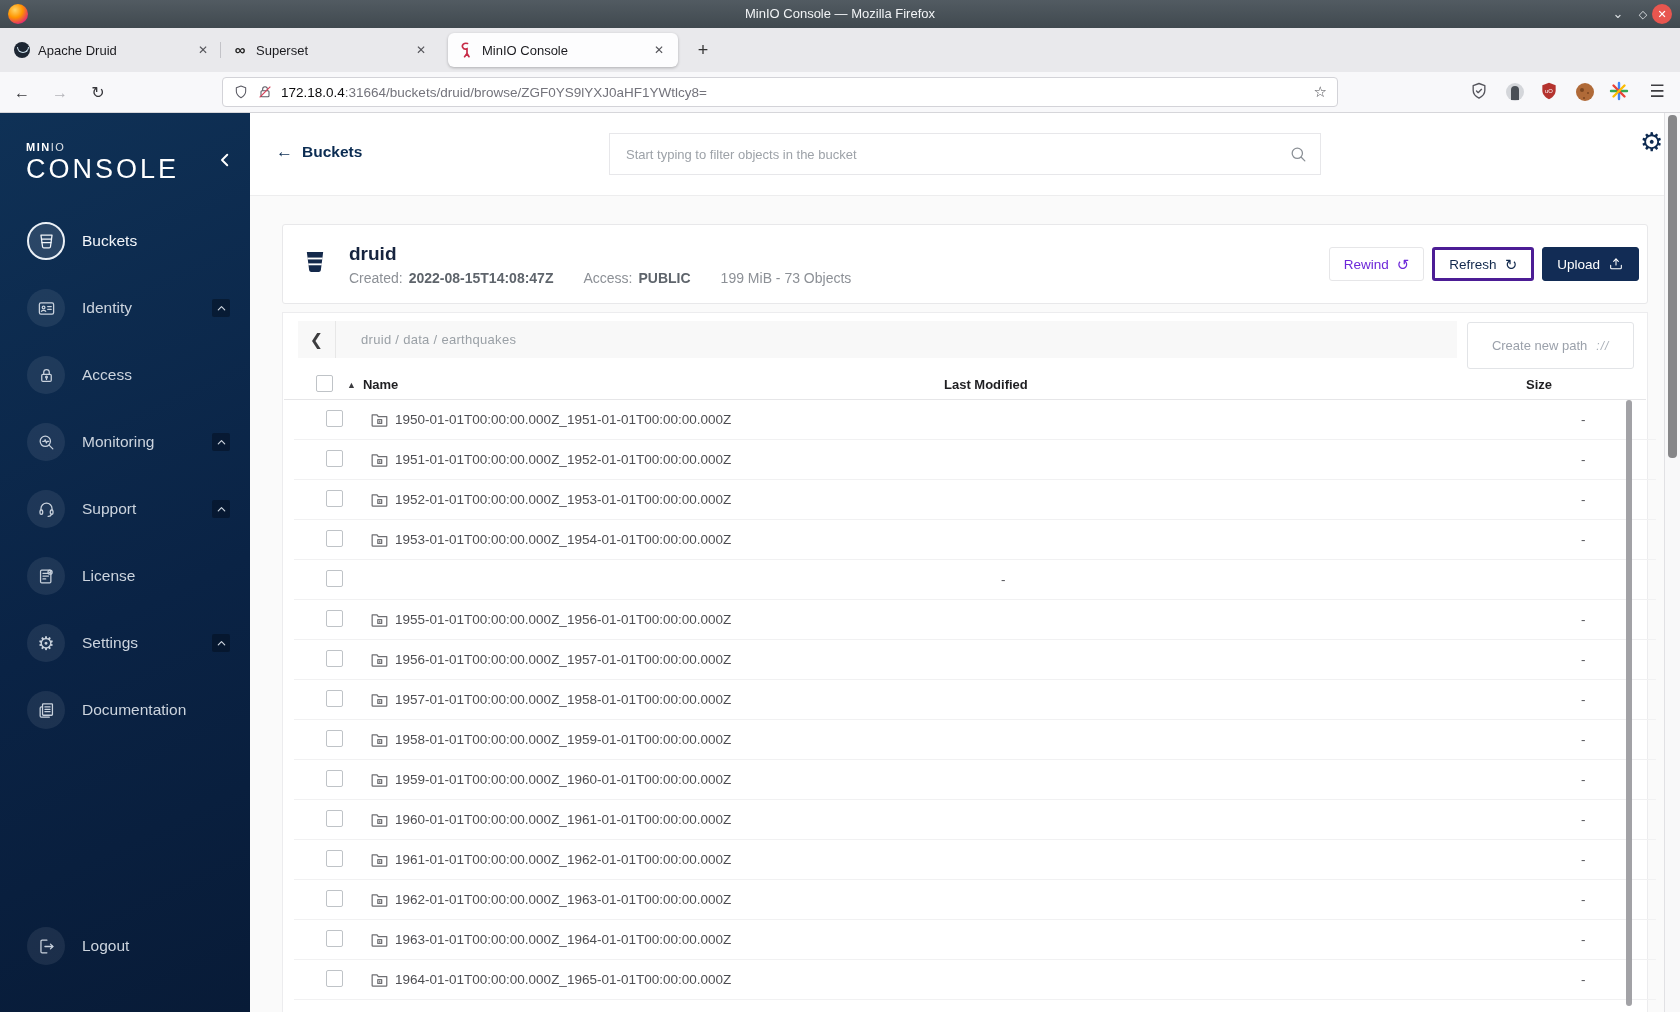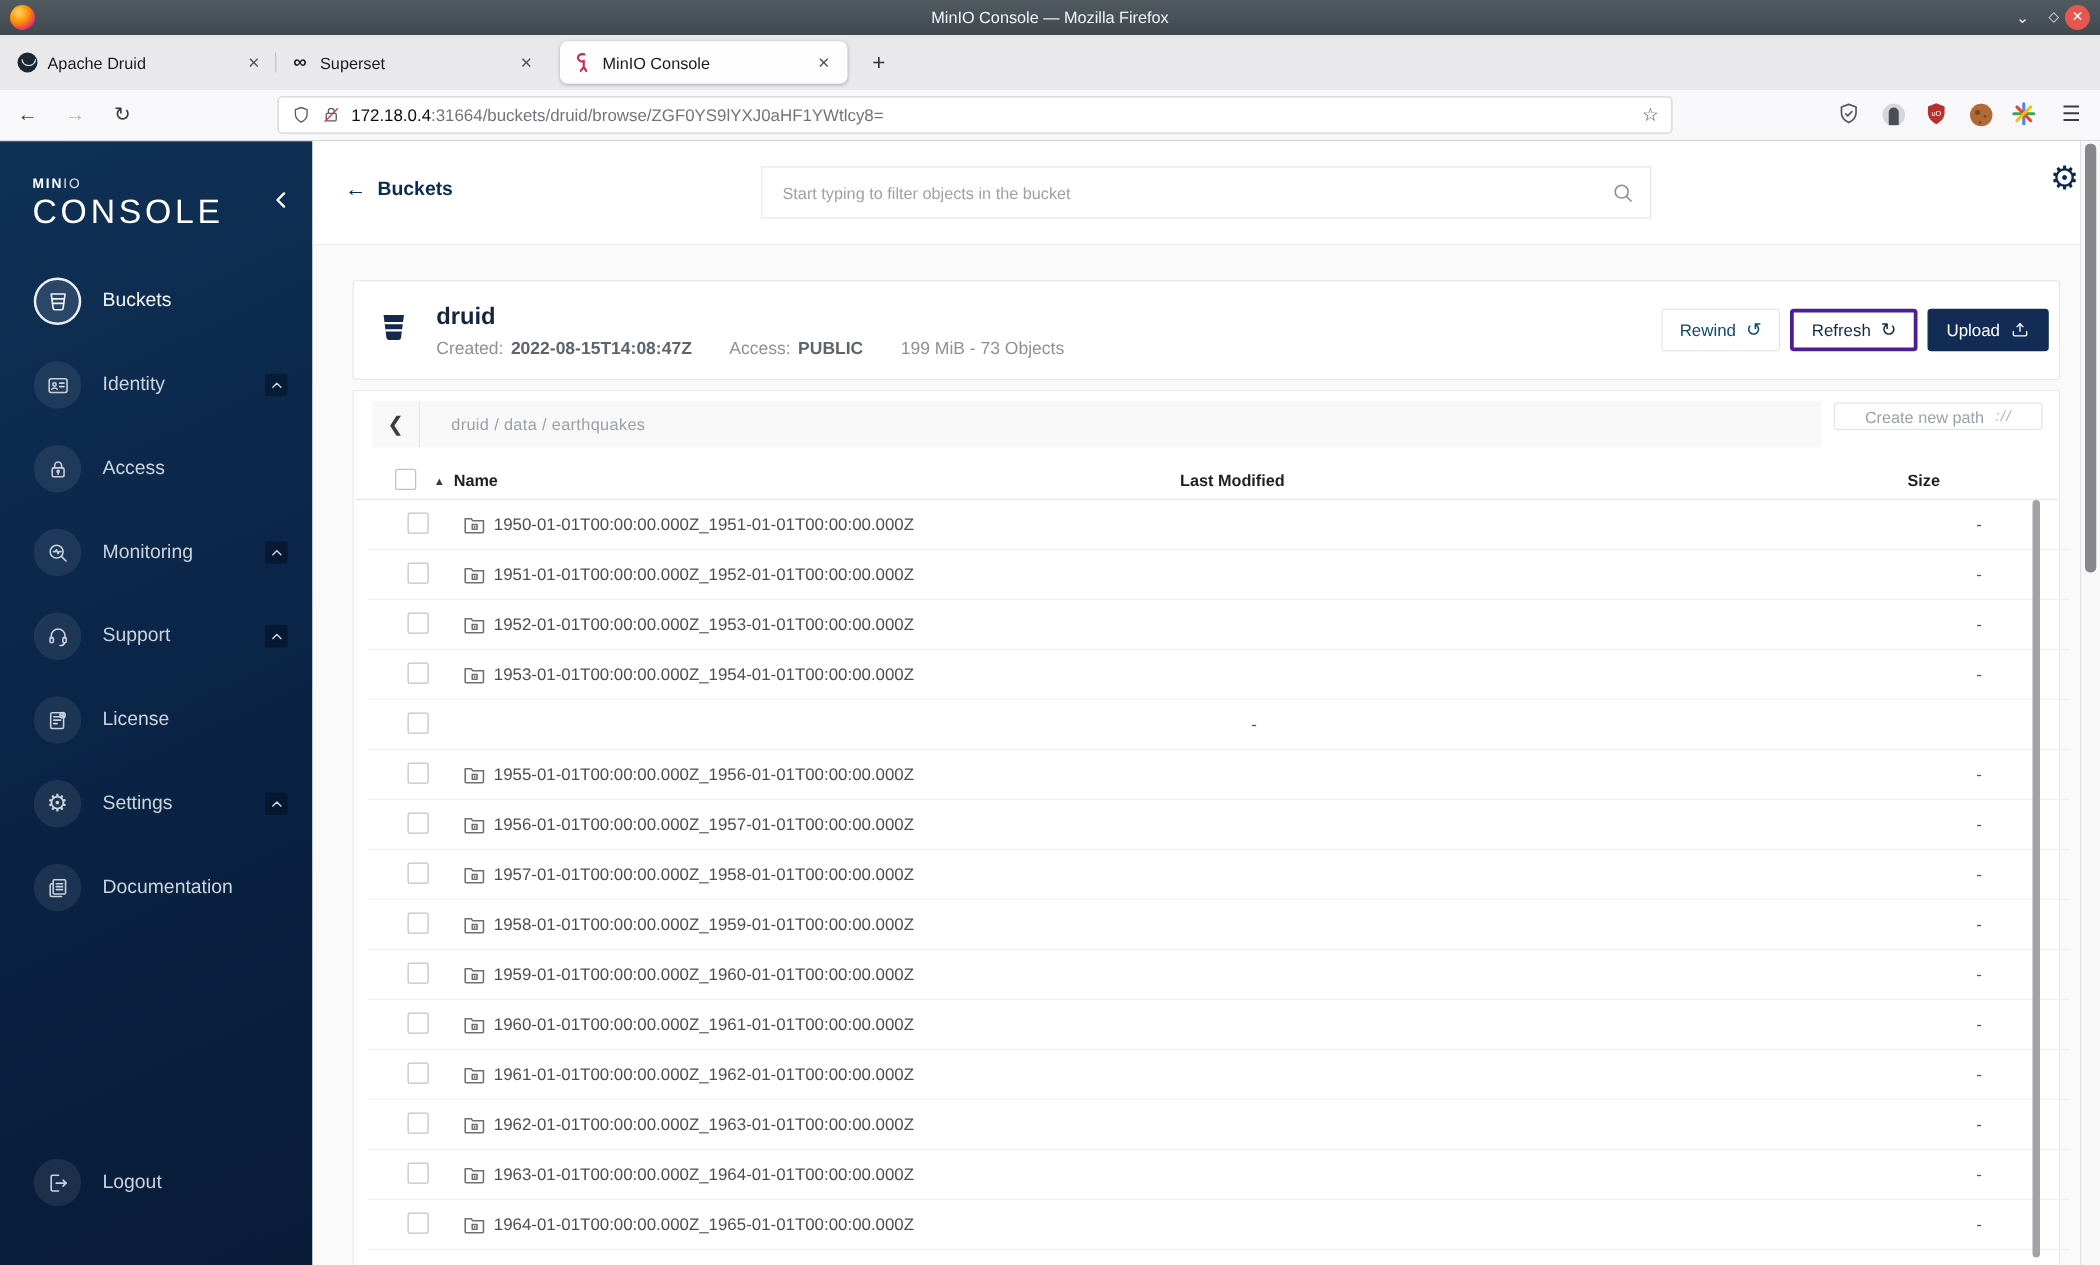--- a/index.html
+++ b/index.html
@@ -77,32 +77,32 @@
 
   
   #bucket-card { position:absolute; left:32px; top:28px; width:1366px; height:80px; background:#fff; border:1px solid #e8e8ea; border-radius:3px; display:flex; align-items:center; }
   #bucket-icon { margin:0 20px 0 18px; color:#14294b; }
   #bucket-title { font-size:19px; font-weight:bold; color:#16243f; line-height:1.25; }
   #bucket-meta { font-size:14px; color:#8c9096; margin-top:4px; display:flex; gap:6px; align-items:baseline; }
   #bucket-meta .val { font-weight:bold; color:#5e646b; }
   #bucket-meta .gap { width:18px; }
   #card-buttons { margin-left:auto; display:flex; gap:8px; margin-right:8px; }
   .btn { height:34px; border-radius:3px; font-size:13.5px; display:flex; align-items:center; gap:8px; padding:0 14px; background:#fff; cursor:pointer; font-family:inherit; }
-  #btn-rewind { border:1px solid #e6e6e8; color:#0c4a6e; }
+  #btn-rewind { border:1px solid #e6e6e8; color:#6d28d9; }
   #btn-refresh { border:3px solid #4c1d95; color:#12294d; }
   #btn-upload { border:1px solid #122c55; background:#122c55; color:#fff; }
   .rot-glyph { font-size:15px; line-height:1; }
 
   
   #panel { position:absolute; left:32px; top:116px; width:1366px; height:700px; background:#fff; border:1px solid #ececee; border-bottom:none; }
   #crumb-row { position:absolute; left:15px; top:8px; width:1336px; height:37px; display:flex; }
   #crumb-bar { width:1168px; height:37px; background:#f8f8f8; display:flex; align-items:center; }
   #crumb-back { width:38px; height:37px; border-right:1px solid #e7e7e7; display:flex; align-items:center; justify-content:center; color:#3d3d3f; }
   #crumb-text { margin-left:25px; font-size:13px; color:#9aa0a6; letter-spacing:.3px; }
-  #btn-createpath { margin-left:10px; width:168px; height:22px; margin-top:1px; border:1px solid #e2e4e7; border-radius:3px; background:#fff; color:#9ba1ab; font-size:13px; display:flex; align-items:center; justify-content:center; gap:9px; cursor:pointer; font-family:inherit; }
+  #btn-createpath { margin-left:10px; width:168px; height:47px; margin-top:1px; border:1px solid #e2e4e7; border-radius:3px; background:#fff; color:#9ba1ab; font-size:13px; display:flex; align-items:center; justify-content:center; gap:9px; cursor:pointer; font-family:inherit; }
   #btn-createpath .picon { font-size:12px; letter-spacing:1px; color:#aab0b8; font-style:italic; }
 
   .grid { display:grid; grid-template-columns:50px 610px 580px 1fr; align-items:center; }
   #thead { position:absolute; left:1px; top:57px; width:1362px; height:30px; border-bottom:1px solid #e6e6e8; font-size:13px; font-weight:bold; color:#1f1f22; }
   #thead .hc1 { padding-left:32px; }
   #thead .hc2 { padding-left:13px; display:flex; align-items:center; gap:7px; }
   #thead .sort { font-size:9px; color:#3c3c40; }
   #thead .hc4 { padding-left:2px; }
   #tbody { position:absolute; left:11px; top:87px; width:1362px; }
   .trow { height:40px; border-bottom:1px solid #f1f1f2; font-size:13.5px; color:#4e4e52; cursor:pointer; }

